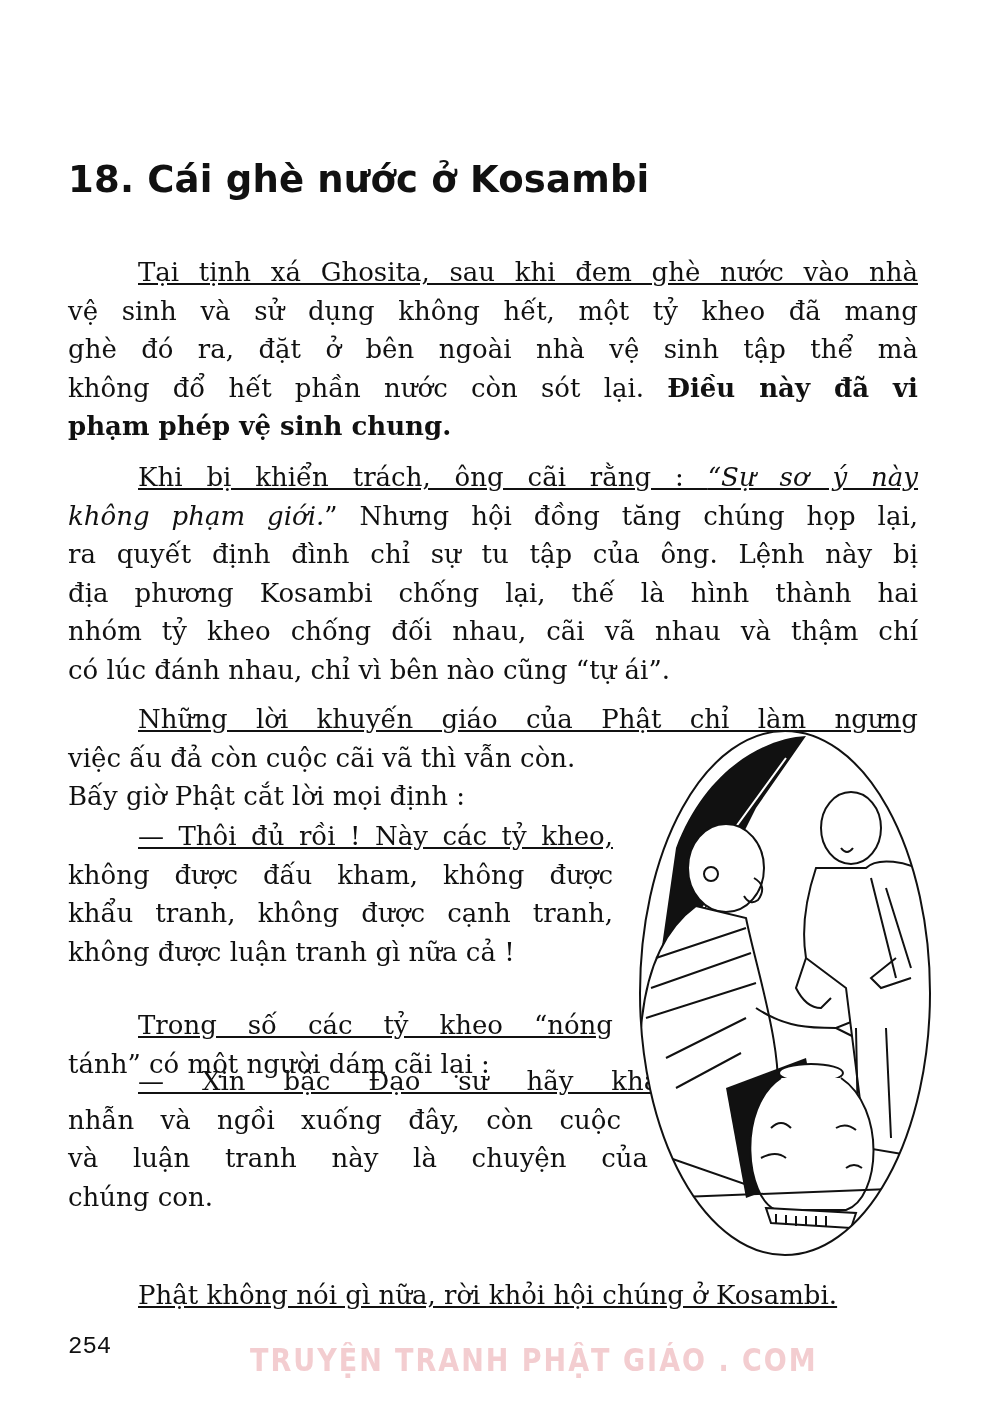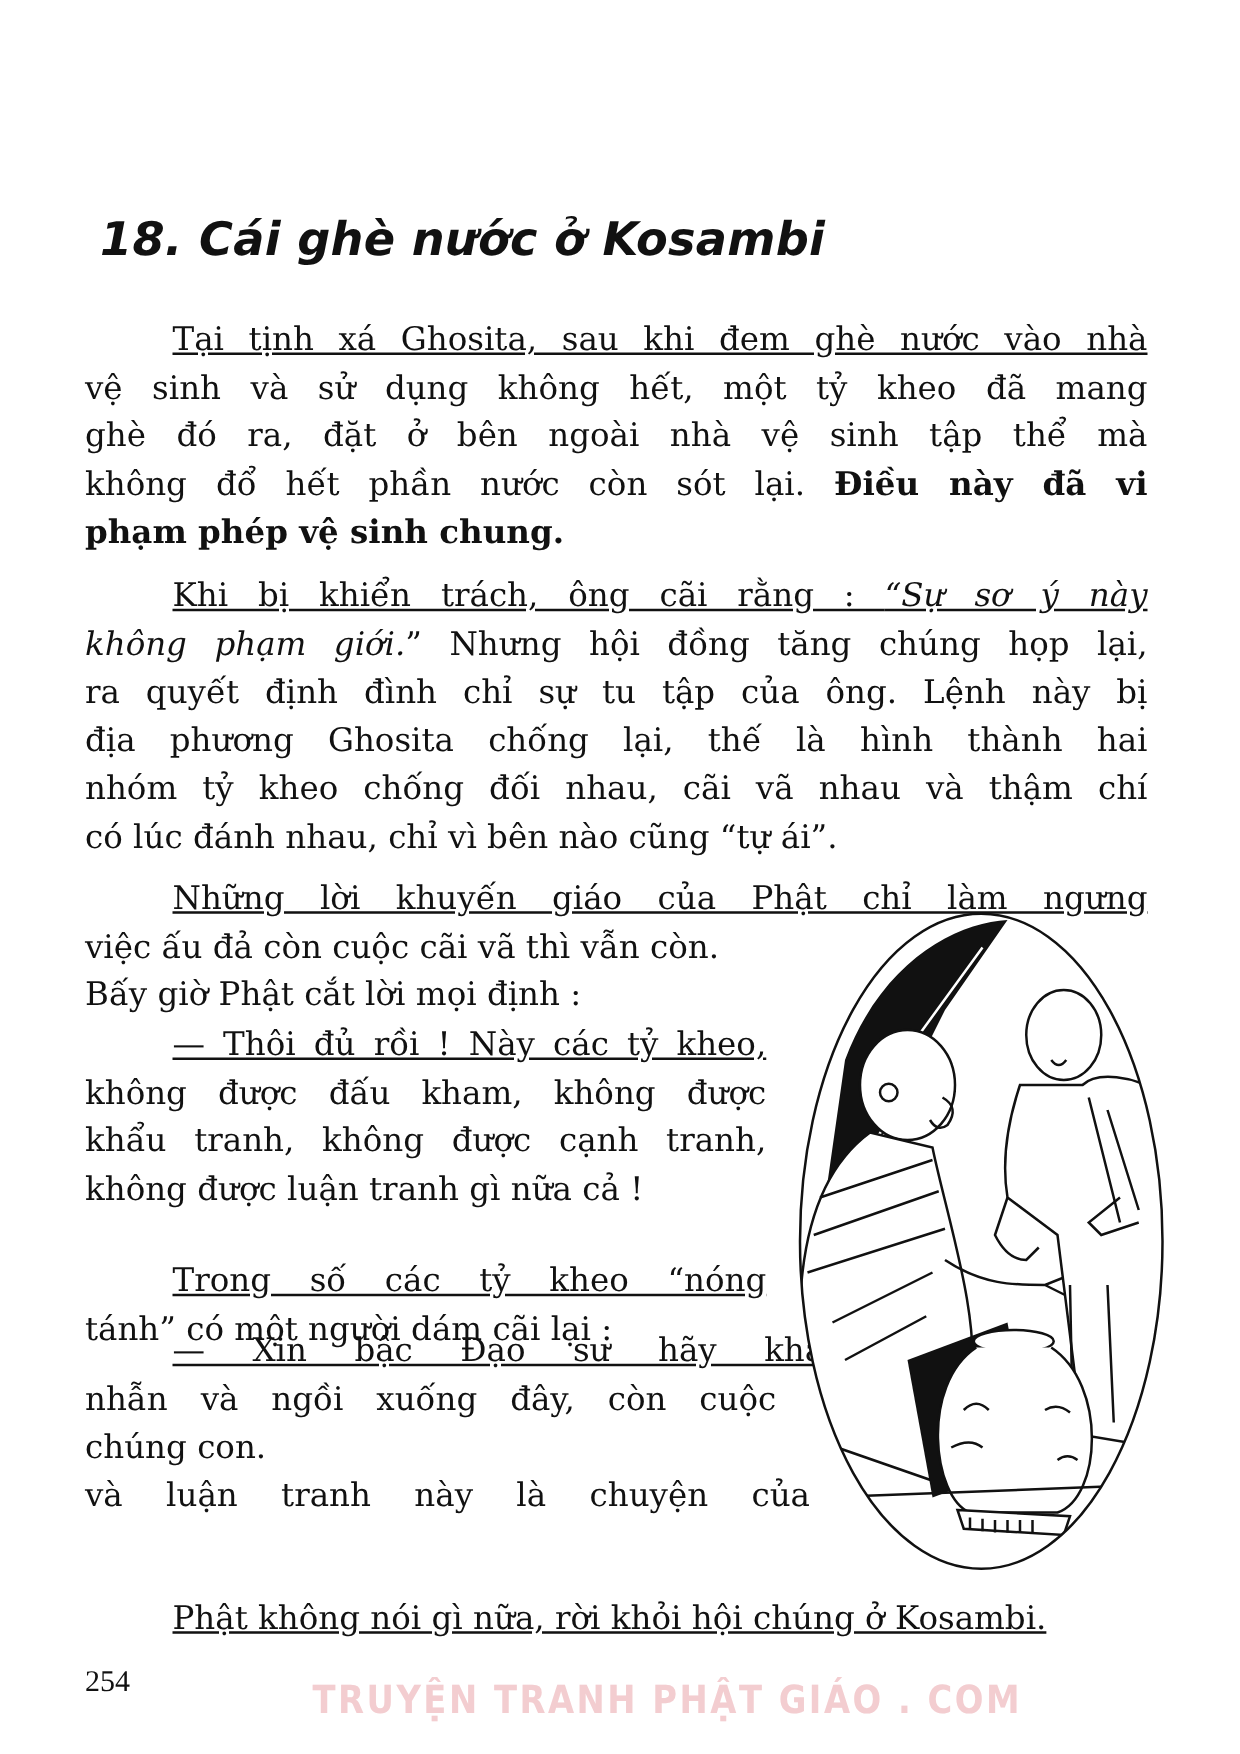--- a/index.html
+++ b/index.html
@@ -4,38 +4,38 @@
   <style>
     html, body { margin: 0; padding: 0; }
     body {
       width: 992px; height: 1403px; background: #ffffff; position: relative;
       overflow: hidden; color: #111;
     }
     .page { position: absolute; left: 0; top: 0; width: 992px; height: 1403px; }
     .title {
       position: absolute; left: 68px; top: 158px;
       font-family: "DejaVu Sans", sans-serif; font-weight: bold;
-      font-size: 37px; letter-spacing: 0.2px; color: #111; margin: 12px; font-style: italic;
+      font-size: 37px; letter-spacing: 0.2px; color: #111; margin: 0;
     }
     .body-text {
       position: absolute; left: 68px; width: 850px;
       font-family: "DejaVu Serif", serif; font-size: 26px; line-height: 38.5px;
       text-align: justify; color: #111; margin: 0;
     }
     .line { display: block; text-align: justify; text-align-last: justify; white-space: nowrap; }
     .line.last { text-align-last: left; }
     .indent { padding-left: 70px; text-decoration: underline; }
     .bold { font-weight: bold; }
     .ital { font-style: italic; }
     .narrow { width: 580px; }
     .narrow2 { width: 545px; }
     .illus { position: absolute; left: 636px; top: 728px; width: 298px; height: 530px; }
     .page-number {
       position: absolute; left: 68px; top: 1333px;
-      font-family: Liberation Serif, serif; font-size: 24px; color: #111;
+      font-family: Liberation Mono, monospace; font-size: 24px; color: #111;
     }
     .watermark {
       position: absolute; left: 250px; top: 1345px;
       font-family: "DejaVu Sans", sans-serif; font-weight: bold; font-size: 27px;
       color: #f3cdd0; letter-spacing: 2px; transform: scaleY(1.15);
     }
   </style>
 </head>
 <body>
 
@@ -48,21 +48,21 @@
     <span class="line">vệ sinh và sử dụng không hết, một tỷ kheo đã mang</span>
     <span class="line">ghè đó ra, đặt ở bên ngoài nhà vệ sinh tập thể mà</span>
     <span class="line"><span>không đổ hết phần nước còn sót lại. </span><span class="bold">Điều này đã vi</span></span>
     <span class="line last bold">phạm phép vệ sinh chung.</span>
   </div>
 
   <div class="body-text" style="top:458px;">
     <span class="line indent"><span>Khi bị khiển trách, ông cãi rằng : </span><span class="ital">“Sự sơ ý này</span></span>
     <span class="line"><span class="ital">không phạm giới.</span><span>” Nhưng hội đồng tăng chúng họp lại,</span></span>
     <span class="line">ra quyết định đình chỉ sự tu tập của ông. Lệnh này bị</span>
-    <span class="line">địa phương Ghosita chống lại, thế là hình thành hai</span>
+    <span class="line">địa phương Kosambi chống lại, thế là hình thành hai</span>
     <span class="line">nhóm tỷ kheo chống đối nhau, cãi vã nhau và thậm chí</span>
     <span class="line last">có lúc đánh nhau, chỉ vì bên nào cũng “tự ái”.</span>
   </div>
 
   <div class="body-text" style="top:700px;">
     <span class="line indent">Những lời khuyến giáo của Phật chỉ làm ngưng</span>
     <span class="line last">việc ấu đả còn cuộc cãi vã thì vẫn còn.</span>
     <span class="line last">Bấy giờ Phật cắt lời mọi định :</span>
   </div>
 
@@ -74,22 +74,22 @@
   </div>
 
   <div class="body-text narrow2" style="top:1006px;">
     <span class="line indent">Trong số các tỷ kheo “nóng</span>
     <span class="line last">tánh” có một người dám cãi lại :</span>
   </div>
 
   <div class="body-text narrow" style="top:1062px;">
     <span class="line indent" style="width:546px;">— Xin bậc Đạo sư hãy kham</span>
     <span class="line" style="width:553px;">nhẫn và ngồi xuống đây, còn cuộc</span>
+    <span class="line">và luận tranh này là chuyện của</span>
     <span class="line last">chúng con.</span>
-    <span class="line">và luận tranh này là chuyện của</span>
   </div>
 
   <div class="body-text" style="top:1276px;">
     <span class="line last indent">Phật không nói gì nữa, rời khỏi hội chúng ở Kosambi.</span>
   </div>
 
   <div class="illus">
     <svg width="298" height="530" viewBox="0 0 298 530">
       <defs>
         <clipPath id="ov">

